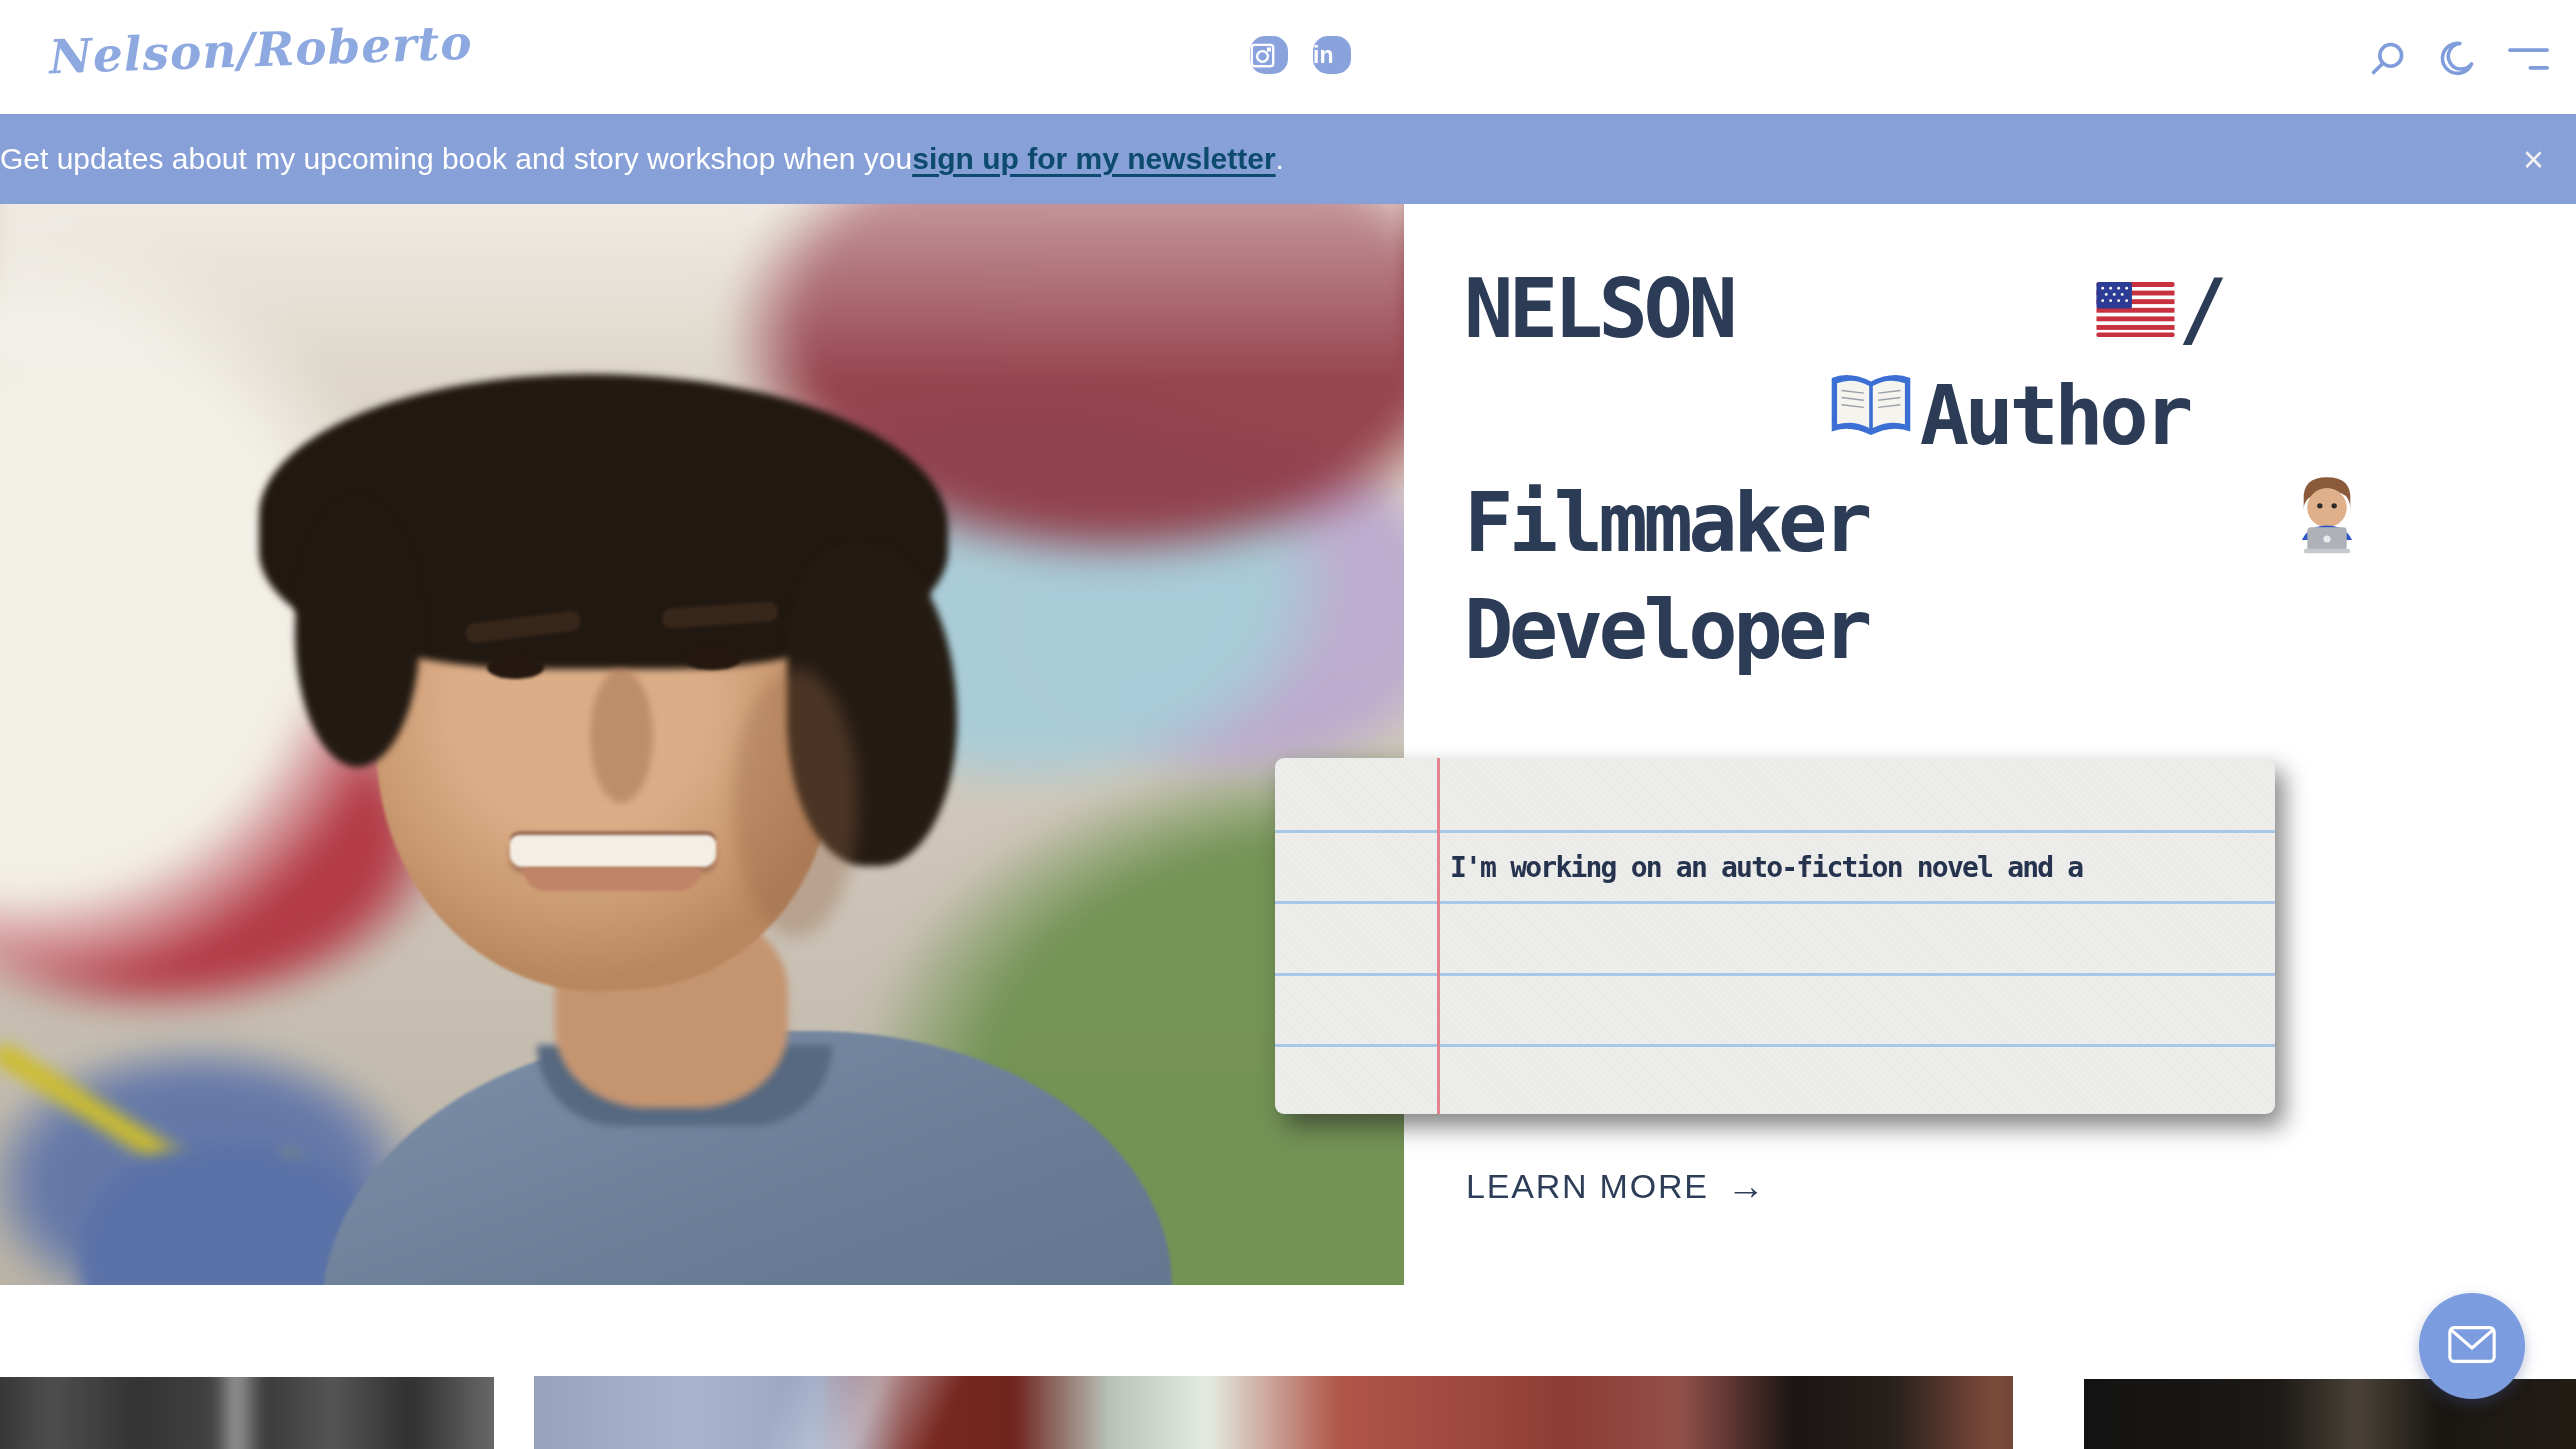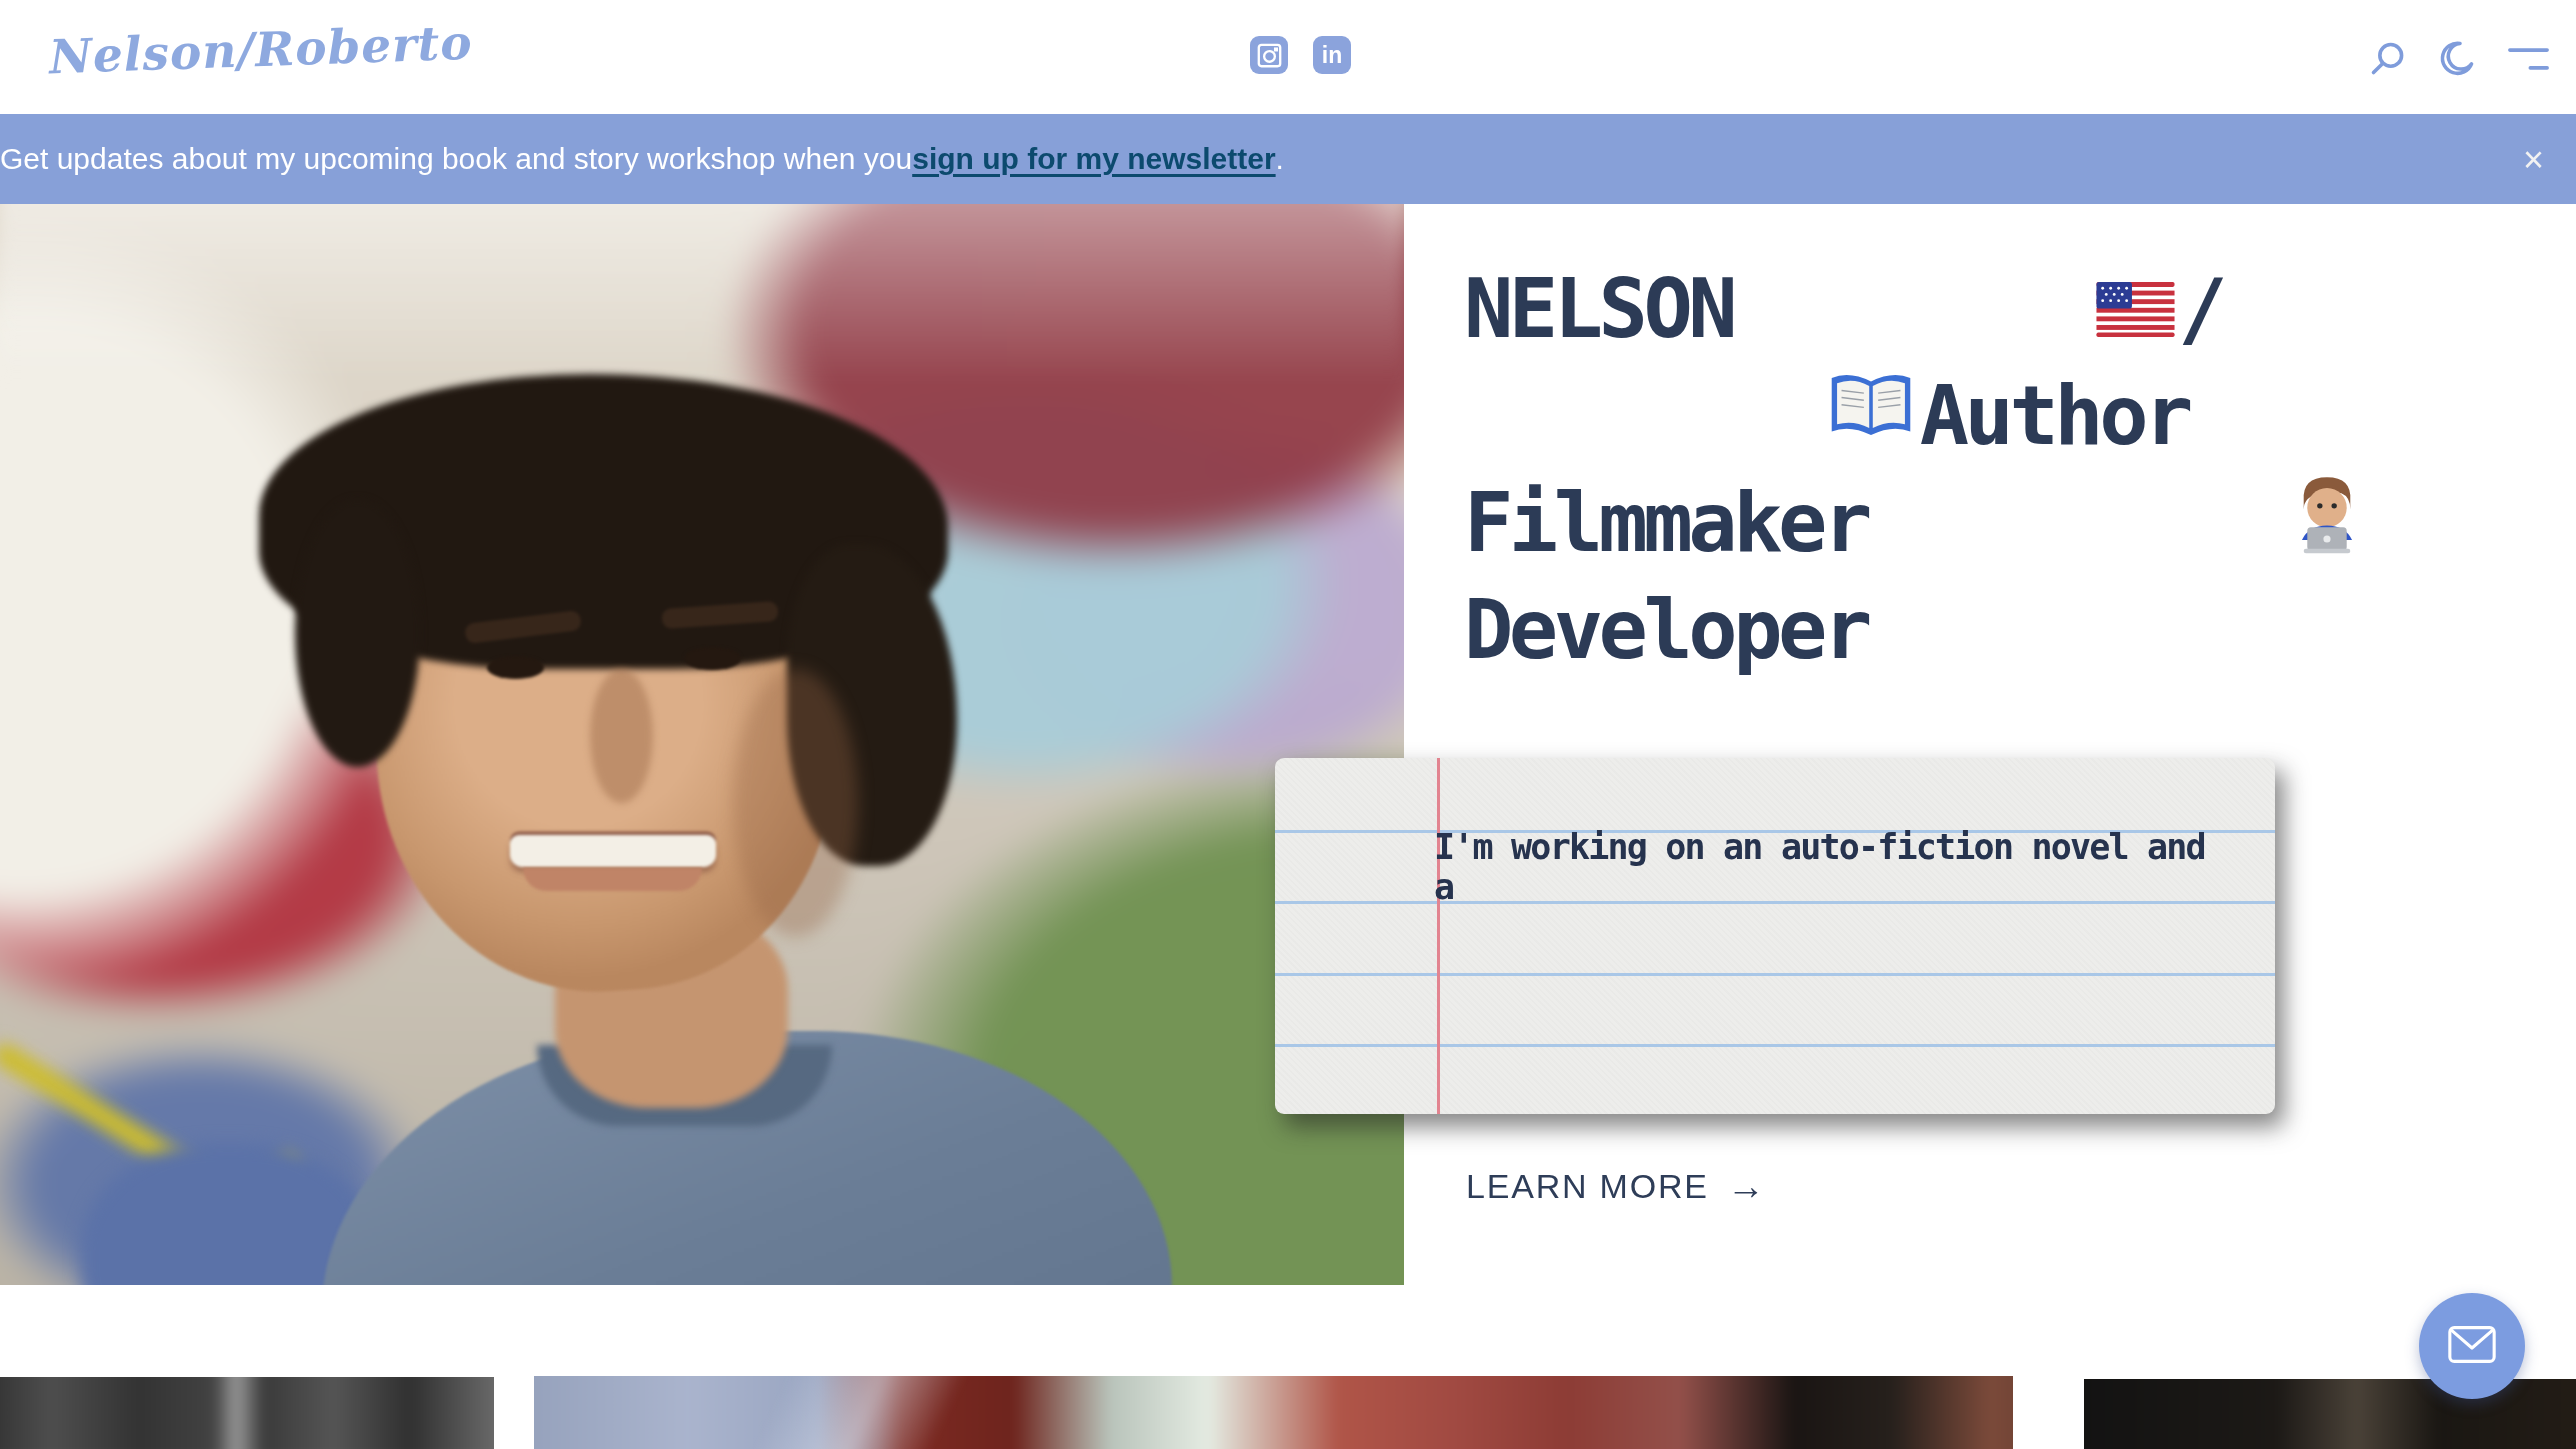--- a/index.html
+++ b/index.html
@@ -12,21 +12,21 @@
 
   
   .topnav { position:absolute; left:0; top:0; width:2576px; height:114px; background:#ffffff; z-index:10; }
   .logo {
     position:absolute; left:49px; top:21.5px;
     font-family:"DejaVu Serif", serif; font-style:italic; font-weight:700;
     font-size:47px; color:#8EA9DF; letter-spacing:0.9px; cursor:pointer;
     transform:rotate(-2deg);
   }
   .social { position:absolute; left:1250px; top:36px; display:flex; gap:25px; }
-  .social-btn { width:38px; height:38px; border-radius:9px; background:#8BA3DC; display:flex; align-items:center; justify-content:center; cursor:pointer; }
+  .social-btn { width:38px; height:38px; border-radius:15px; background:#8BA3DC; display:flex; align-items:center; cursor:pointer; }
   .social-btn svg { display:block; }
   .li-glyph { color:#ffffff; font-weight:700; font-size:23px; font-family:"Liberation Sans", sans-serif; line-height:1; margin-top:1.8px; }
   .navicons { position:absolute; right:25px; top:39px; display:flex; align-items:center; gap:30px; }
   .nav-ic { cursor:pointer; display:block; }
 
   
   .banner {
     position:absolute; left:0; top:114px; width:2576px; height:90px;
     background:#87A0D8; color:#ffffff; display:flex; align-items:center; justify-content:flex-start;
     font-size:30px; z-index:9;
@@ -84,23 +84,23 @@
   .hl-row svg { margin:0 5.4px; }
 
   
   .card { position:absolute; left:1275px; top:758px; width:1000px; height:356px; z-index:5;
     background:#EDEDEB; border-radius:9px; overflow:hidden;
     box-shadow:9px 12.5px 23px rgba(35,35,35,.55);
     background-image:repeating-linear-gradient(45deg, rgba(0,0,0,.015) 0 1.8px, transparent 1.8px 4.5px);
   }
   .rule { position:absolute; left:0; width:100%; height:2.7px; background:#A9C7E7; }
   .margin-line { position:absolute; left:162px; top:0; bottom:0; width:2.7px; background:#E28490; }
-  .card-line { position:absolute; left:159px; width:805px; height:54px;
+  .card-line { position:absolute; left:175px; width:805px; height:54px;
     font-family:"DejaVu Sans Mono","Liberation Mono",monospace; font-weight:700;
-    font-size:35px; letter-spacing:-1.8px; color:#26334E; display:flex; align-items:center; }
+    font-size:28px; letter-spacing:-1.8px; color:#26334E; display:flex; align-items:center; }
 
   
   .learn { position:absolute; left:1466px; top:1165px; z-index:4; display:flex; align-items:center; gap:18px;
     color:#2E3D58; font-size:34px; letter-spacing:1.8px; cursor:pointer; font-family:"Liberation Sans",sans-serif; }
   .learn .arrow { font-size:38px; letter-spacing:0; font-weight:400; }
 
   
   .thumb { position:absolute; overflow:hidden; z-index:2; cursor:pointer; }
   .thumb .fill { position:absolute; left:-5%; top:-20%; width:110%; height:140%; }
   .t1 { left:0; top:1377px; width:494px; height:72px; }

